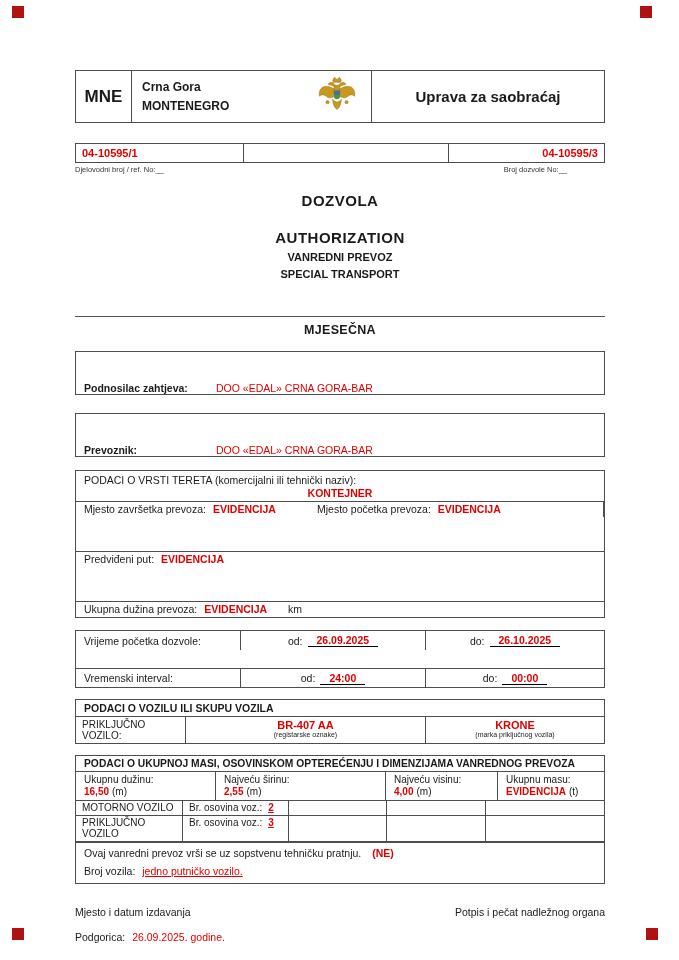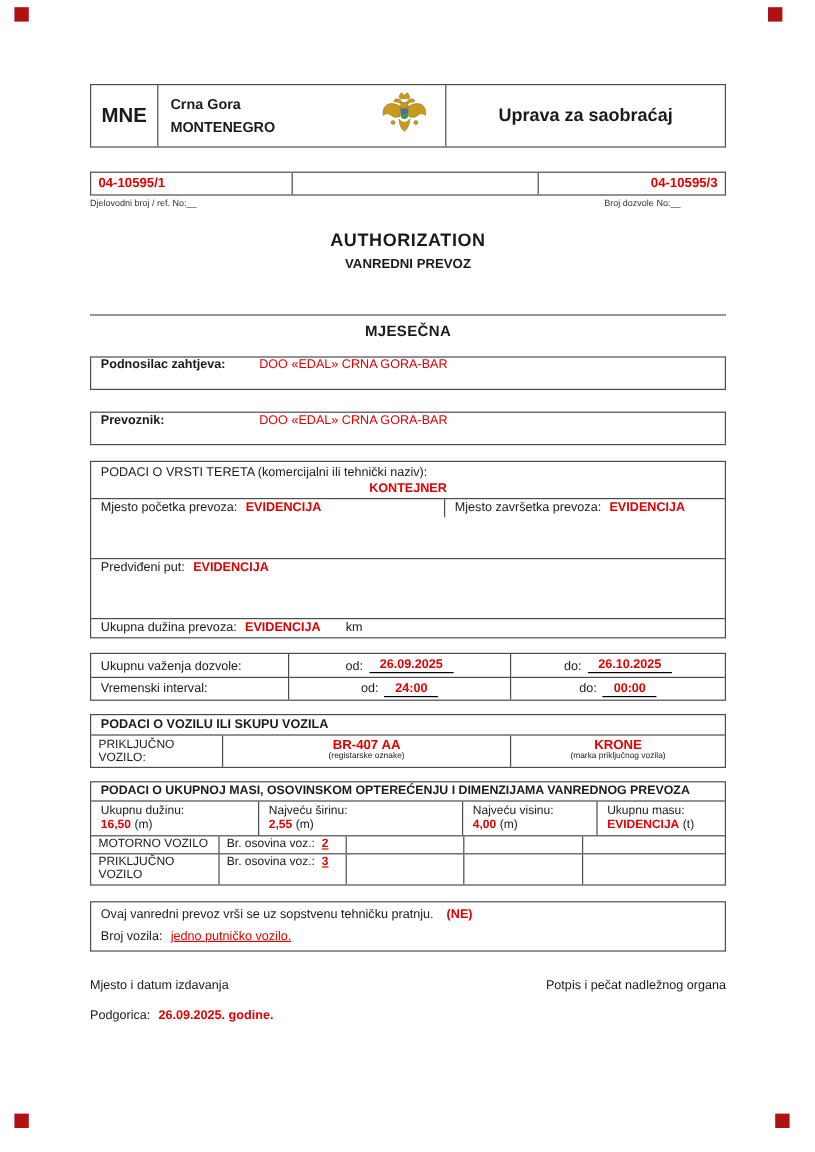--- a/index.html
+++ b/index.html
@@ -40,42 +40,42 @@
 
   
   .title-block { text-align:center; margin-top:18px; }
   .t1 { font-size:15px; font-weight:bold; letter-spacing:.5px; }
   .t1 + .t1 { margin-top:20px; }
   .t2 { font-size:11px; font-weight:bold; margin-top:5px; }
   .divider { border-top:1px solid #555; margin-top:36px; }
   .period { text-align:center; font-weight:bold; font-size:12.5px; margin-top:6px; letter-spacing:.3px; }
 
   
-  .lv-box { border:1px solid var(--border_gray,#4d4d4d); height:28px; display:flex; align-items:flex-start; padding:0 8px; margin-top:14px; }
+  .lv-box { border:1px solid var(--border_gray,#4d4d4d); height:44px; display:flex; align-items:flex-end; padding:0 8px; margin-top:14px; }
   .lv-label { font-weight:bold; width:132px; }
   .lv-value { font-weight:normal; color:var(--accent_red,#e10000); }
   .lv-box.carrier { margin-top:18px; }
 
   
   .cargo { border:1px solid var(--border_gray,#4d4d4d); margin-top:13px; }
   .c-head { padding:3px 8px 0; }
   .c-type { text-align:center; font-weight:bold; color:var(--accent_red,#e10000); padding:1px 0 2px; }
   .c-row { border-top:1px solid var(--border_gray,#4d4d4d); display:flex; }
   .c-half { width:295px; border-right:1px solid var(--border_gray,#4d4d4d); padding:1px 8px 2px; }
   .c-half.last { flex:1; border-right:none; }
   .c-line { border-top:1px solid var(--border_gray,#4d4d4d); padding:1px 8px 2px;margin-top:34px; }
   .val { font-weight:bold; color:var(--accent_red,#e10000); margin-left:4px; }
   .unit-km { margin-left:18px; }
 
   
   .validity { margin-top:12px; border:1px solid var(--border_gray,#4d4d4d); display:grid; grid-template-columns:165px 185px 1fr; }
   .v-cell { padding:2px 8px; display:flex; align-items:center; min-height:19px; }
   .v-cell.c { justify-content:center; }
   .v-cell.rb { border-right:1px solid var(--border_gray,#4d4d4d); }
-  .v-cell.tb { border-top:1px solid var(--border_gray,#4d4d4d); }
+  .v-cell.tb { border-top:1px solid var(--border_gray,#4d4d4d);margin-top:18px; }
   .fill { border-bottom:1px solid #000; padding:0 9px; font-weight:bold; color:var(--accent_red,#e10000); margin-left:5px; }
 
   
   .veh { margin-top:11px; border:1px solid var(--border_gray,#4d4d4d); }
   .veh-h { font-weight:bold; padding:2px 8px; }
   .veh-row { display:grid; grid-template-columns:110px 240px 1fr; border-top:1px solid var(--border_gray,#4d4d4d); }
   .veh-label { padding:2px 6px; display:flex; align-items:center; border-right:1px solid var(--border_gray,#4d4d4d); font-size:10px; }
   .veh-cell { text-align:center; padding:2px 4px 1px; }
   .veh-cell.rb { border-right:1px solid var(--border_gray,#4d4d4d); }
   .veh-plate { font-weight:bold; color:var(--accent_red,#e10000); font-size:11px; }
@@ -88,29 +88,29 @@
   .dim-cell { padding:2px 8px 3px; }
   .dim-cell.rb { border-right:1px solid var(--border_gray,#4d4d4d); }
   .dim-val { font-weight:bold; color:var(--accent_red,#e10000); margin-top:1px; }
   .dim-val .u { color:#1a1a1a; font-weight:normal; margin-left:3px; }
   .axle-row { display:grid; grid-template-columns:107px 106px 98px 99px 1fr; border-top:1px solid var(--border_gray,#4d4d4d); }
   .axle-cell { padding:1px 6px 2px; border-right:1px solid var(--border_gray,#4d4d4d); min-height:14px; }
   .axle-cell.last { border-right:none; }
   .axle-num { color:var(--accent_red,#e10000); font-weight:bold; text-decoration:underline; padding:0 3px; }
 
   
-  .escort { margin-top:13px; border:1px solid var(--border_gray,#4d4d4d); padding:4px 8px 6px; }
+  .escort { border:1px solid var(--border_gray,#4d4d4d); padding:4px 8px 6px; }
   .escort .l2 { margin-top:6px; }
   .esc-ne { font-weight:bold; color:var(--accent_red,#e10000); margin-left:8px; }
   .esc-val { color:var(--accent_red,#e10000); text-decoration:underline; margin-left:4px; }
 
   
   .footer-row { display:flex; justify-content:space-between; margin-top:22px; }
   .place-line { margin-top:13px; }
-  .place-line .date { font-weight:bold; color:var(--accent_red,#e10000); margin-left:4px; }
+  .place-line .date { font-weight:normal; color:var(--accent_red,#e10000); margin-left:4px; }
 </style>
 </head>
 <body>
 
 <div>
 
   <div class="corner tl"></div>
   <div class="corner tr"></div>
   <div class="corner bl"></div>
   <div class="corner br"></div>
@@ -149,22 +149,24 @@
       <div class="ref-cell ref-left red">04-10595/1</div>
       <div class="ref-cell ref-mid"></div>
       <div class="ref-cell ref-right red">04-10595/3</div>
     </div>
     <div class="ref-labels">
       <span>Djelovodni broj / ref. No:__</span>
       <span class="rl-right">Broj dozvole No:__</span>
     </div>
 
     <div class="title-block">
+      <div class="t1">DOZVOLA</div>
       <div class="t1">AUTHORIZATION</div>
       <div class="t2">VANREDNI PREVOZ</div>
+      <div class="t2">SPECIAL TRANSPORT</div>
     </div>
     <div class="divider"></div>
     <div class="period">MJESEČNA</div>
 
     <div class="lv-box">
       <span class="lv-label">Podnosilac zahtjeva:</span>
       <span class="lv-value">DOO «EDAL» CRNA GORA-BAR</span>
     </div>
 
     <div class="lv-box carrier">
@@ -172,42 +174,42 @@
       <span class="lv-value">DOO «EDAL» CRNA GORA-BAR</span>
     </div>
 
     <div class="cargo">
       <div class="c-head">
         <span class="bold">PODACI O VRSTI TERETA</span>
         <span>(komercijalni ili tehnički naziv):</span>
       </div>
       <div class="c-type">KONTEJNER</div>
       <div class="c-row">
+        <div class="c-half last">
+          <span>Mjesto završetka prevoza:</span>
+          <span class="val">EVIDENCIJA</span>
+        </div>
         <div class="c-half">
           <span>Mjesto početka prevoza:</span>
-          <span class="val">EVIDENCIJA</span>
-        </div>
-        <div class="c-half last">
-          <span>Mjesto završetka prevoza:</span>
           <span class="val">EVIDENCIJA</span>
         </div>
       </div>
       <div class="c-line">
         <span>Predviđeni put:</span>
         <span class="val">EVIDENCIJA</span>
       </div>
       <div class="c-line">
         <span>Ukupna dužina prevoza:</span>
         <span class="val">EVIDENCIJA</span>
         <span class="unit-km">km</span>
       </div>
     </div>
 
     <div class="validity">
-      <div class="v-cell rb">Ukupnu važenja dozvole:</div>
+      <div class="v-cell rb">Vrijeme početka dozvole:</div>
       <div class="v-cell rb c">
         <span>od:</span>
         <span class="fill">26.09.2025</span>
       </div>
       <div class="v-cell c">
         <span>do:</span>
         <span class="fill">26.10.2025</span>
       </div>
       <div class="v-cell rb tb">Vremenski interval:</div>
       <div class="v-cell rb tb c">

